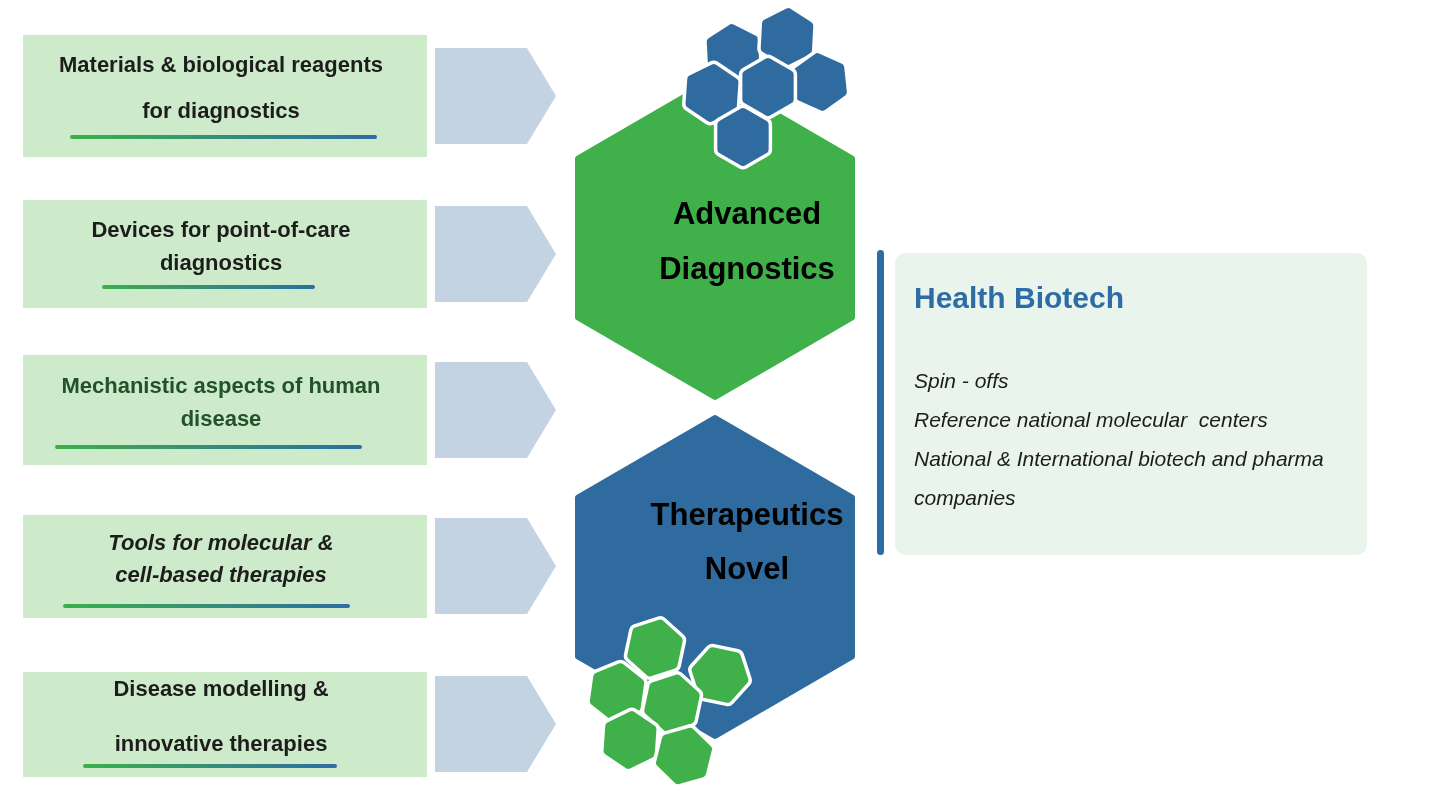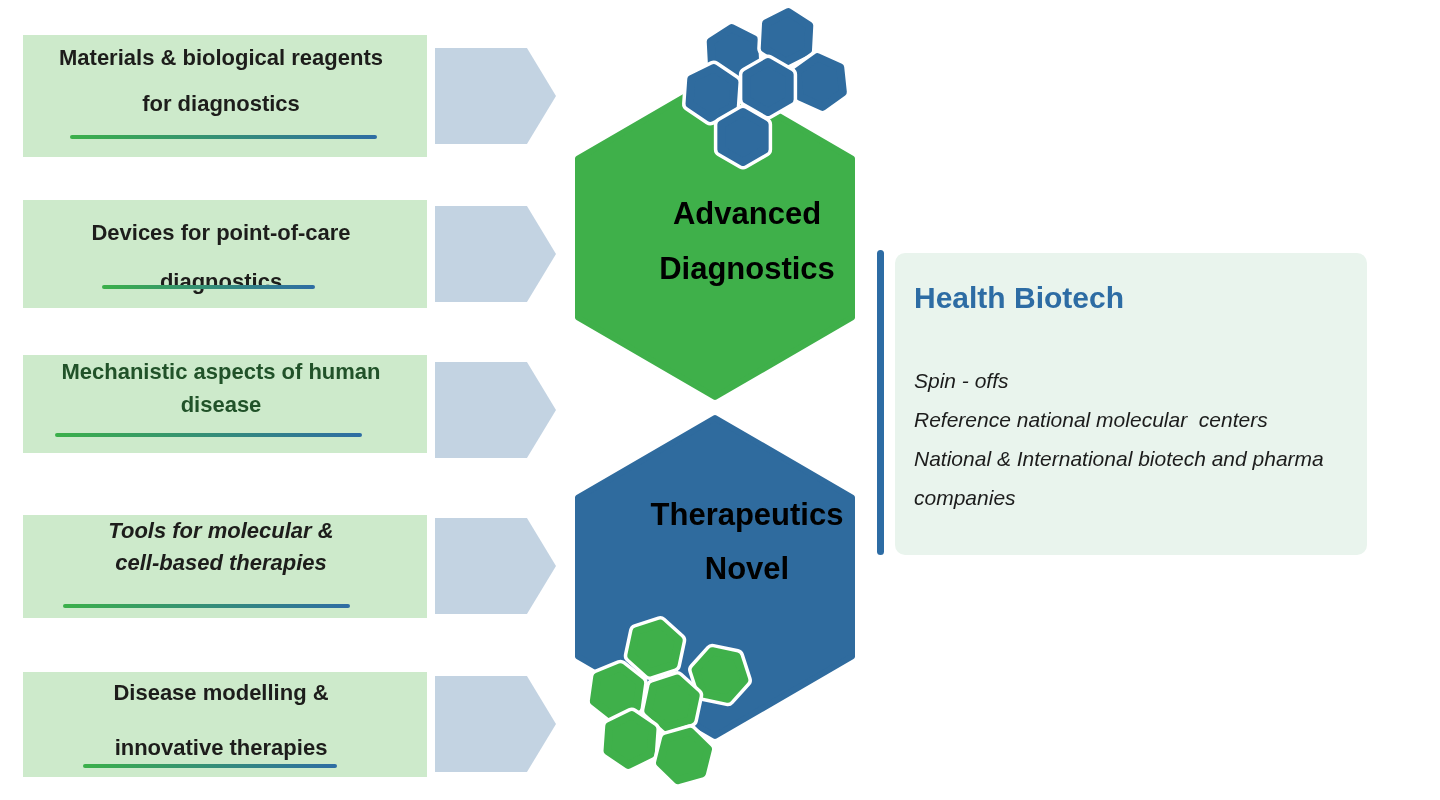--- a/index.html
+++ b/index.html
@@ -4,26 +4,26 @@
 <style>
   html,body{margin:0;padding:0;background:#ffffff;}
   body{width:1440px;height:800px;position:relative;overflow:hidden;
        font-family:"Liberation Sans","DejaVu Sans",sans-serif;}
 
   .stage{position:absolute;inset:0;}
 
   
   .area-box{position:absolute;left:23px;width:404px;background:#cdeacb;
             box-sizing:border-box;display:flex;flex-direction:column;
-            align-items:center;text-align:center;
+            align-items:center;justify-content:center;text-align:center;
             font-weight:700;font-size:22px;color:#1d1d1b;padding:0 18px 16px 10px;}
   .area-box .bline{display:block;}
   #box1{top:35px;height:122px;}  #box1 .bline{line-height:46px;}
-  #box2{top:200px;height:108px;} #box2 .bline{line-height:33px;margin-top:16px;}
-  #box3{top:355px;height:98px;color:#215229;} #box3 .bline{line-height:33px;}
+  #box2{top:200px;height:108px;} #box2 .bline{line-height:33px;}
+  #box3{top:355px;height:110px;color:#215229;} #box3 .bline{line-height:33px;}
   #box4{top:515px;height:103px;} #box4 .bline{line-height:32px;font-style:italic;}
   #box5{top:672px;height:105px;gap:13px;} #box5 .bline{line-height:42px;}
 
   .grad-underline{position:absolute;height:4px;border-radius:2px;
                   background:linear-gradient(90deg,#3bb04a,#2e6da4);}
   #u1{left:47px;bottom:18px;width:307px;}
   #u2{left:79px;bottom:19px;width:213px;}
   #u3{left:32px;bottom:16px;width:307px;}
   #u4{left:40px;bottom:10px;width:287px;}
   #u5{left:60px;bottom:9px;width:254px;}

